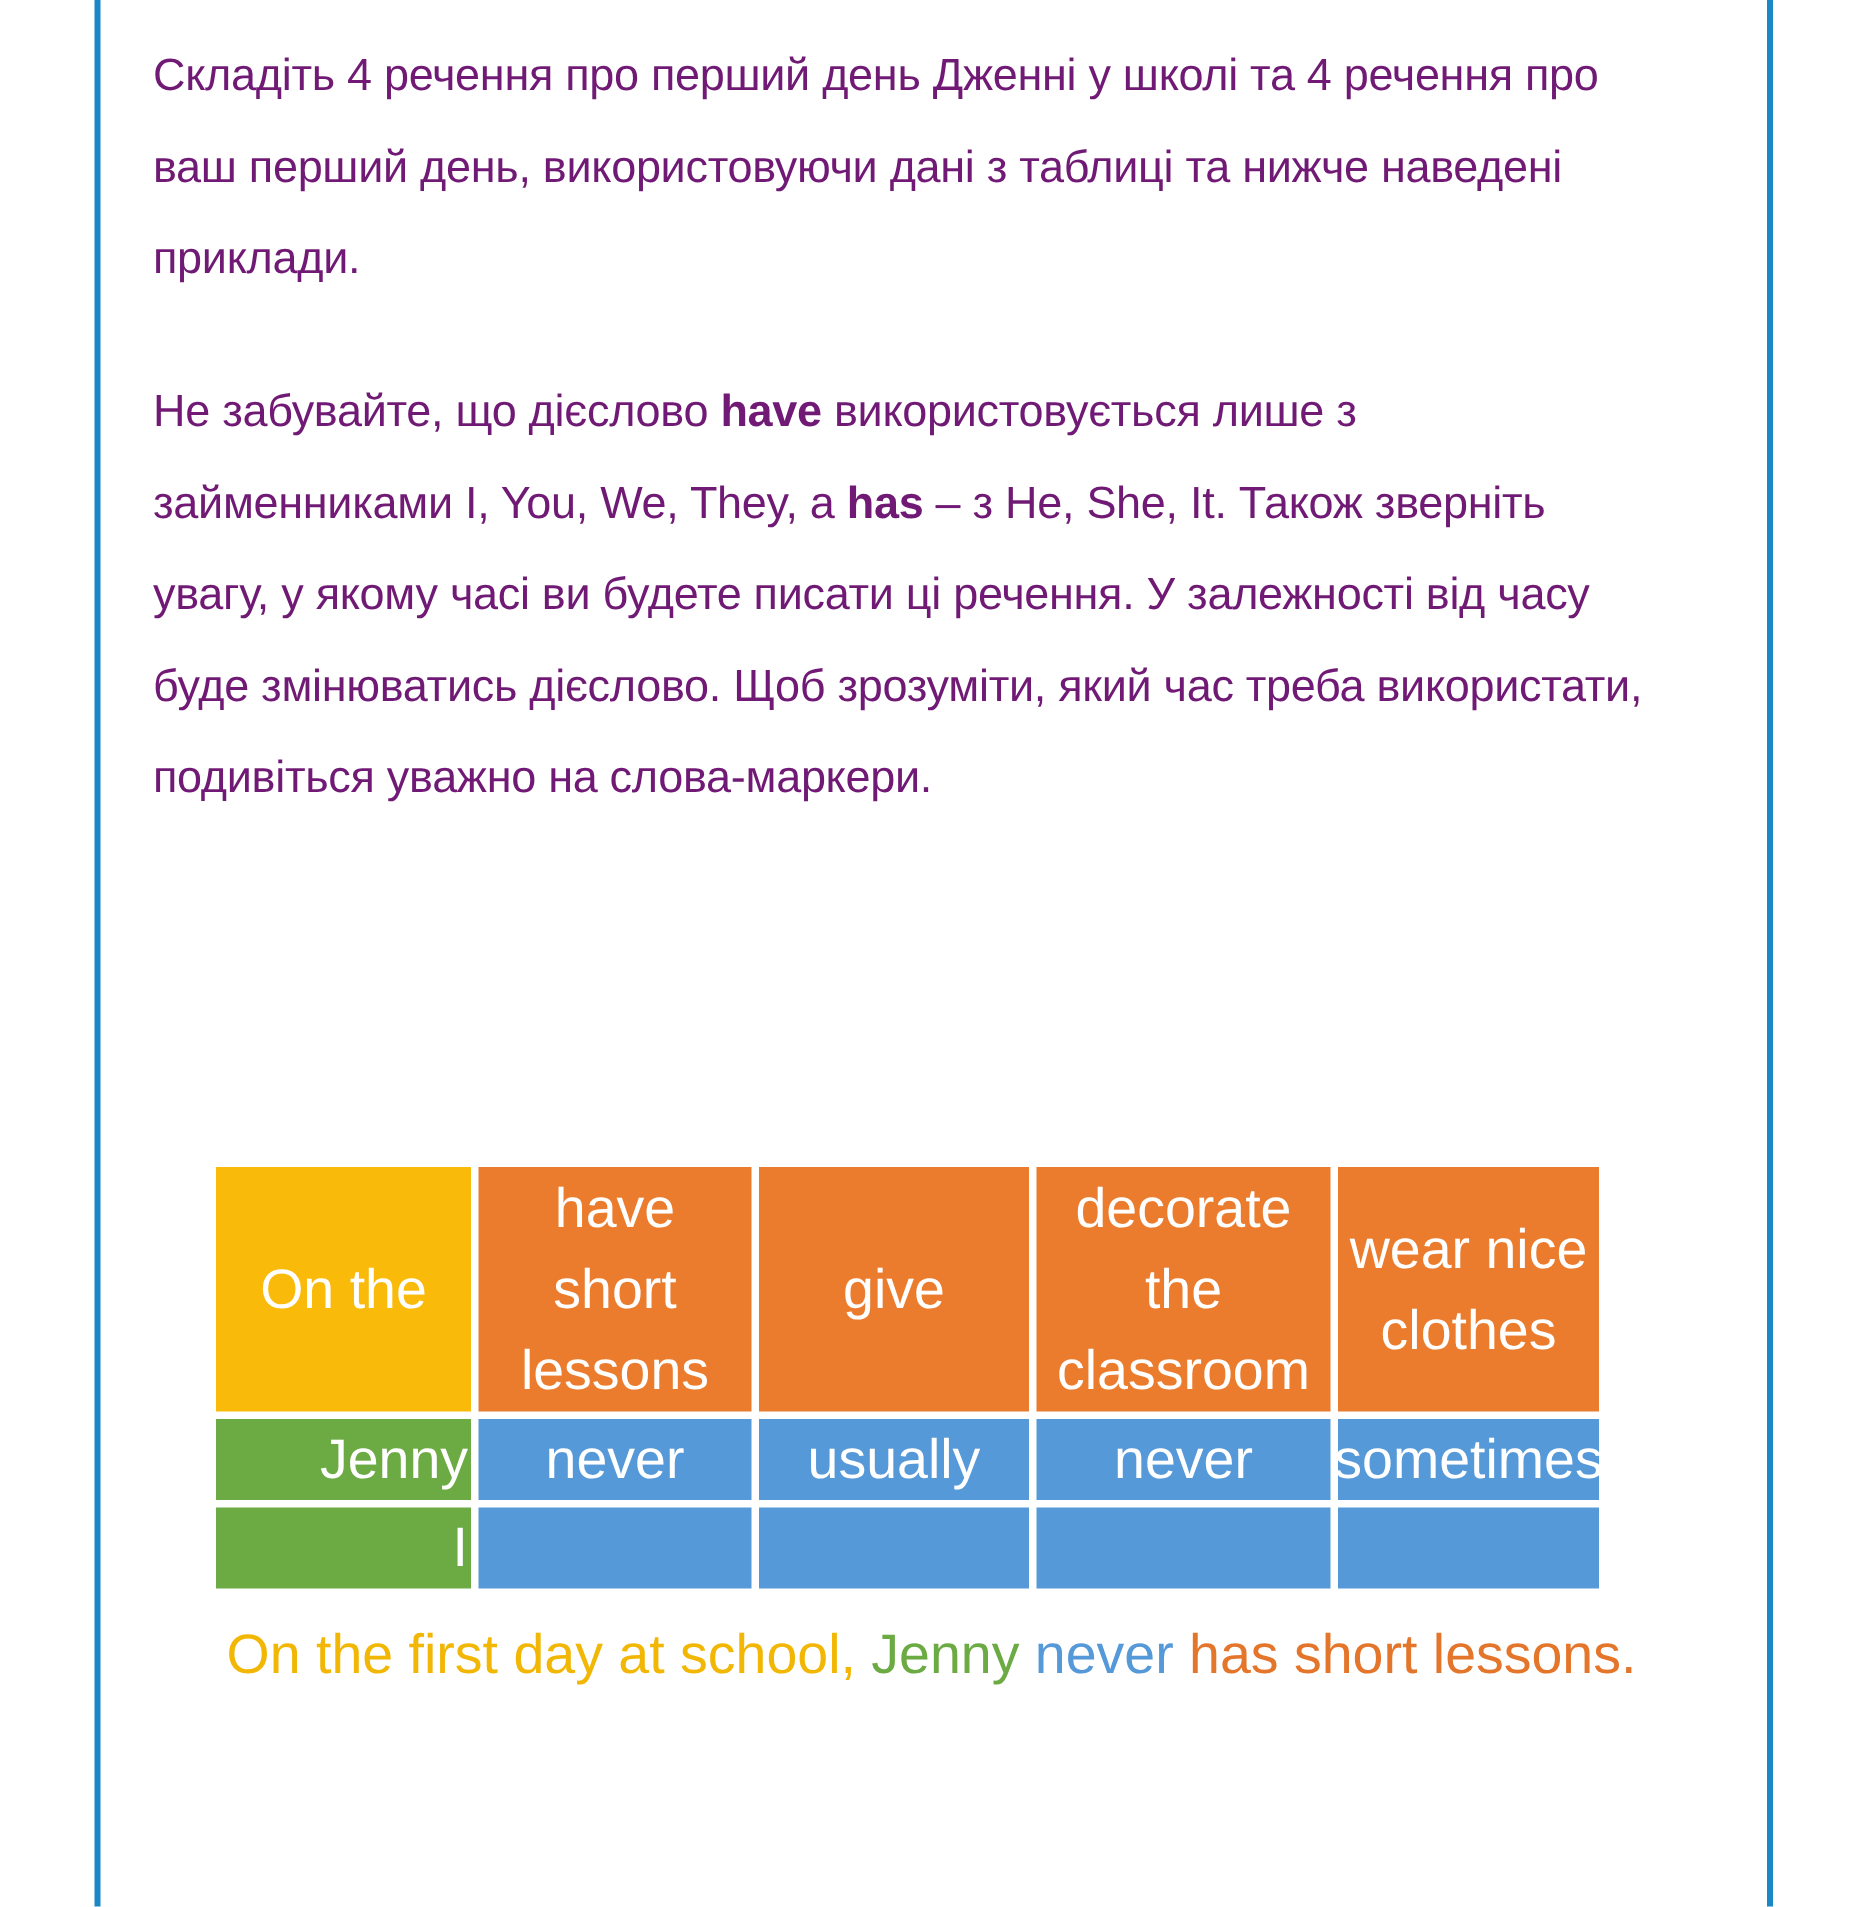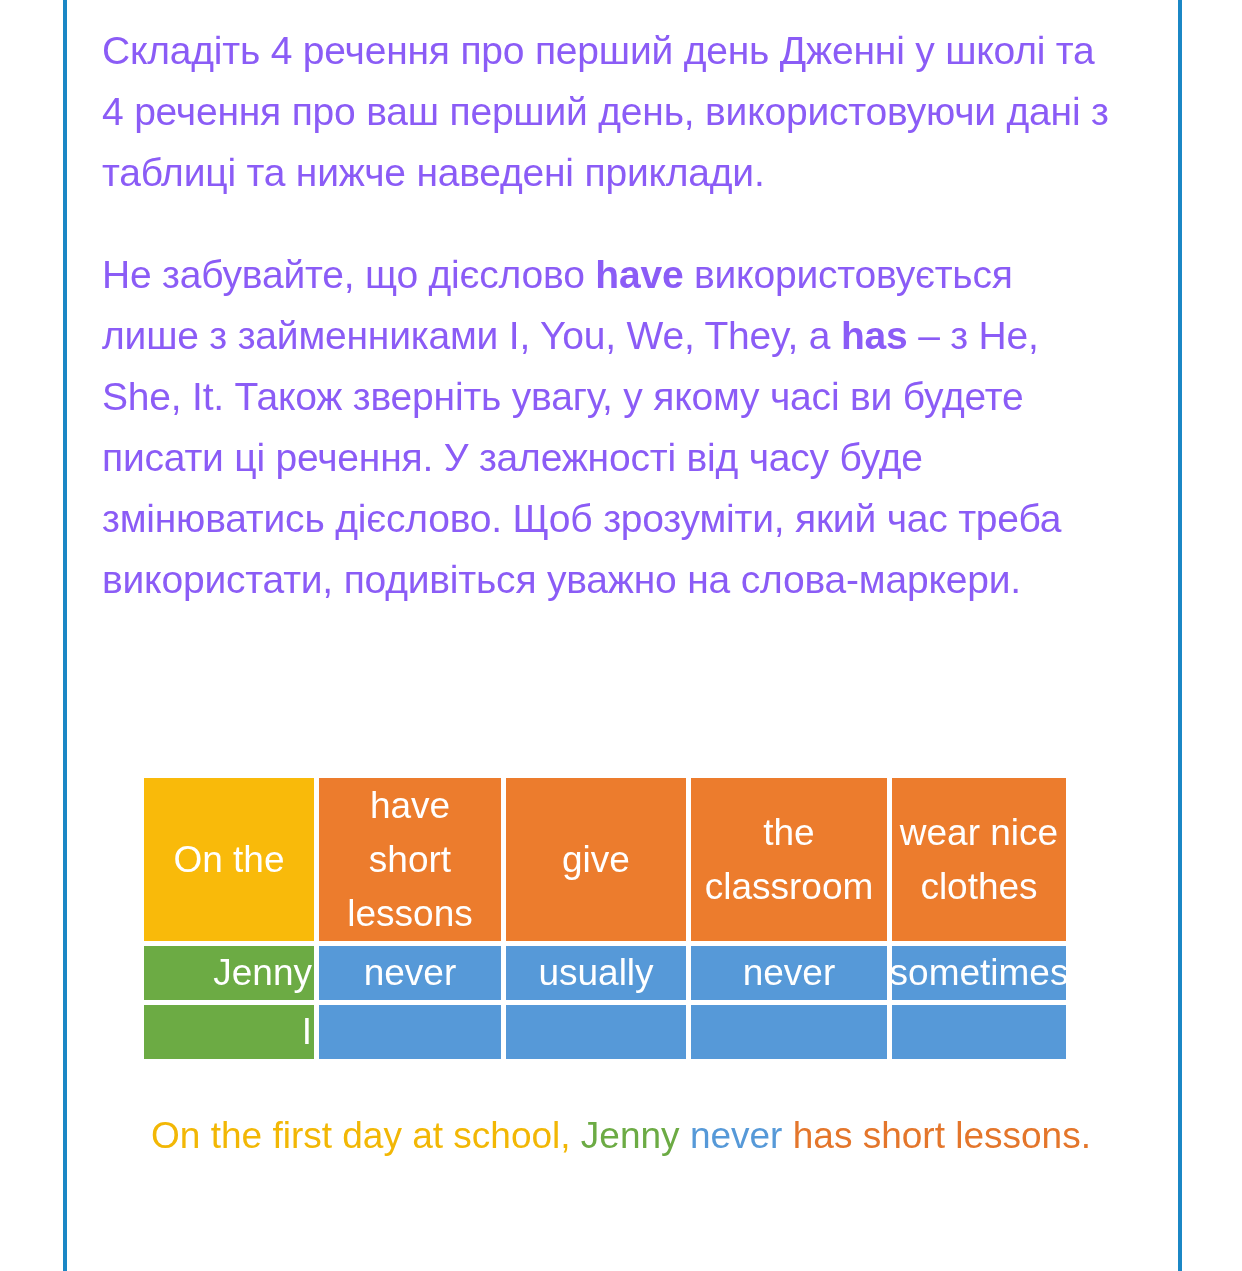--- a/index.html
+++ b/index.html
@@ -35,22 +35,22 @@
   .rule.right { left: 1178px; }
 
   .content {
     position: absolute;
     left: 102px;
     top: 0px;
     width: 1010px;
   }
 
   p.para {
-    color: #8b5cf6;
-    font-size: 39px;
+    color: #701a75;
+    font-size: 30px;
     line-height: 61px;
     margin: 0;
     font-weight: 400;
     letter-spacing: -0.2px;
   }
   p.para.first { padding-top: 20px; }
   p.para.second { margin-top: 41px; }
   p.para b { font-weight: 700; }
 
   
@@ -101,21 +101,21 @@
     padding-right: 2px;
   }
 
   
   .head-row .cell span { display: block; }
 
   
   .examples {
     position: absolute;
     left: 144px;
-    top: 1108px;
+    top: 1075px;
     width: 954px;
     text-align: center;
     font-size: 37px;
     line-height: 55px;
   }
   .ex-line { display: block; }
   .t-yellow { color: #f2b705; }
   .t-green  { color: #6cab44; }
   .t-blue   { color: #5699d8; }
   .t-orange { color: #e4762b; }
@@ -155,20 +155,21 @@
       </div>
 
       <div class="cell c2 bg-orange">
         <div>
           <span>give</span>
         </div>
       </div>
 
       <div class="cell c3 bg-orange">
         <div>
+          <span>decorate</span>
           <span>the</span>
           <span>classroom</span>
         </div>
       </div>
 
       <div class="cell c4 bg-orange">
         <div>
           <span>wear nice</span>
           <span>clothes</span>
         </div>

